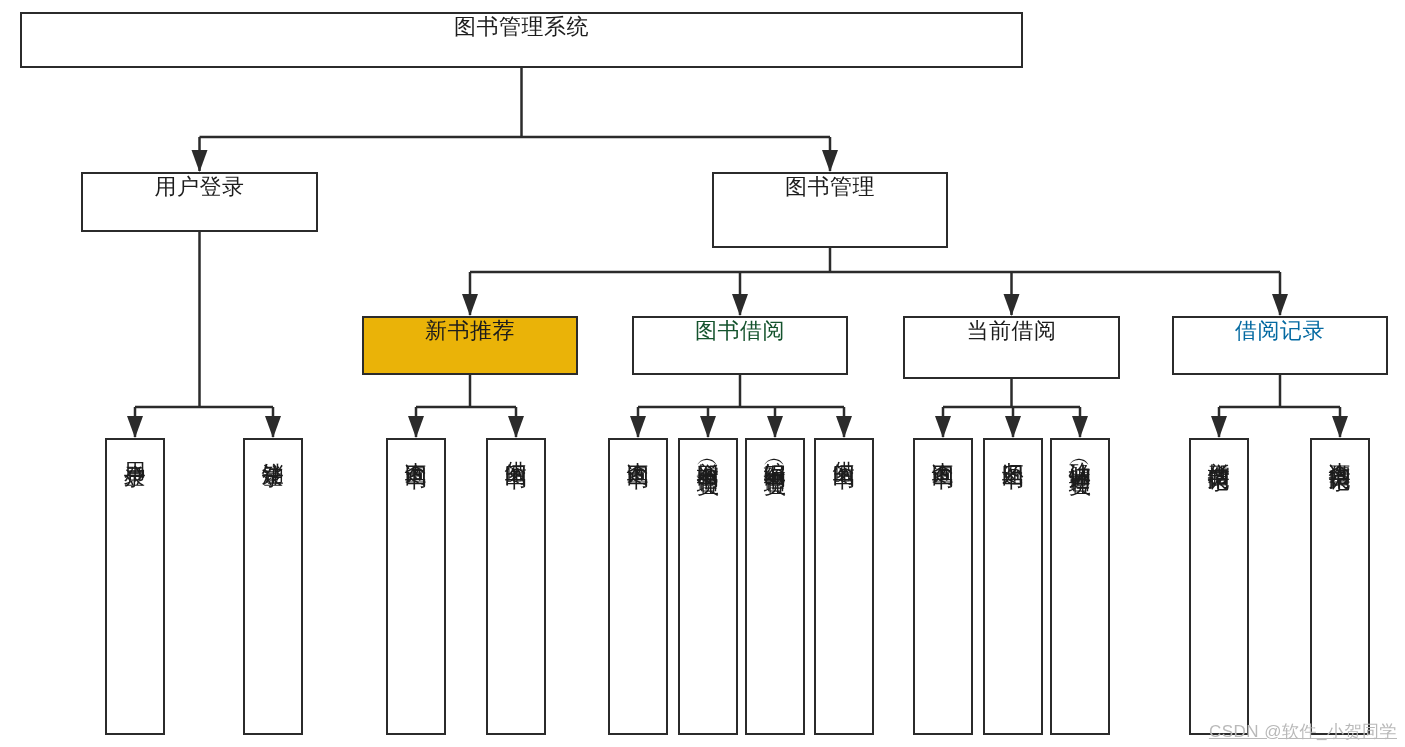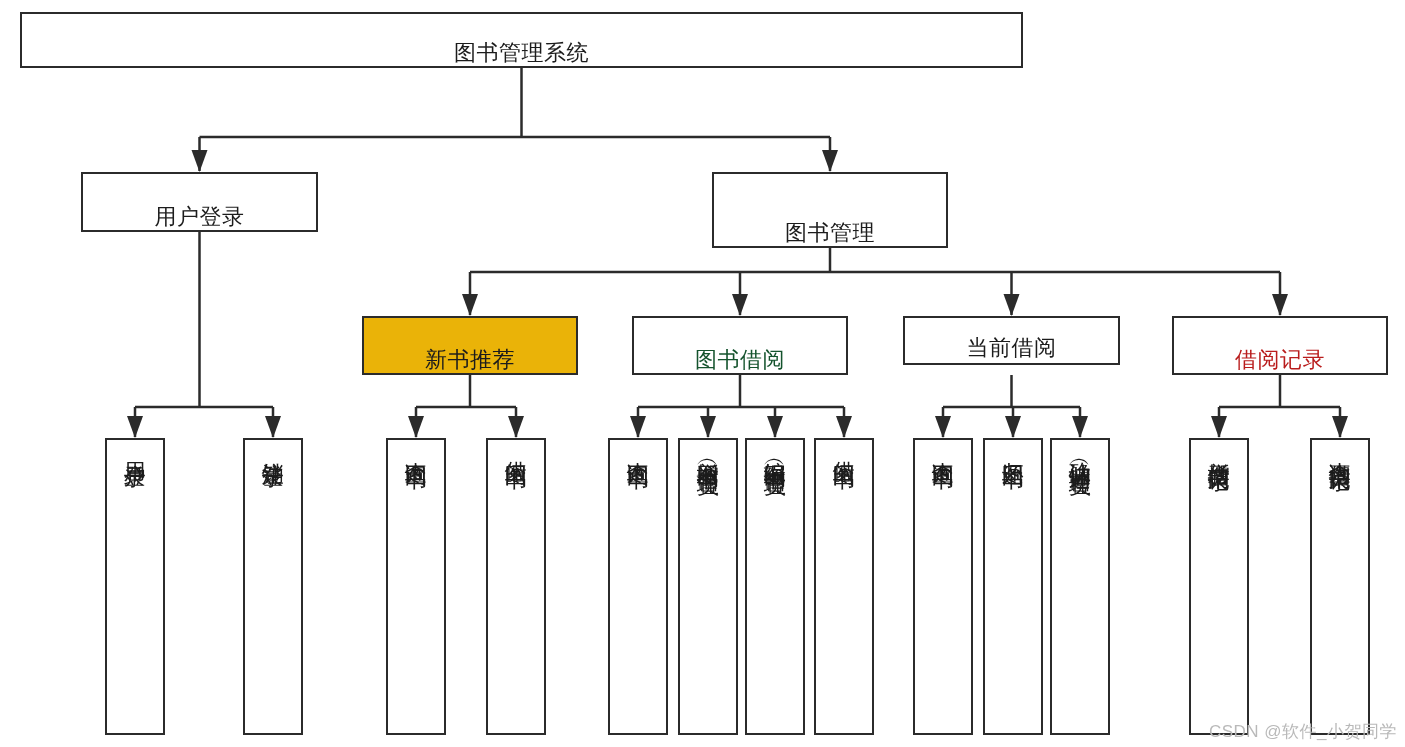--- a/index.html
+++ b/index.html
@@ -16,21 +16,21 @@
     height: 747px;
     background: #ffffff;
     overflow: hidden;
   }
   .node {
     position: absolute;
     box-sizing: border-box;
     border: 2px solid #2b2b2b;
     background: #ffffff;
     display: flex;
-    align-items: flex-end;
+    align-items: flex-start;
     justify-content: center;
     color: #1c1c1c;
     line-height: 1.16;
   }
   .node.horiz {
     font-size: 22px;
     letter-spacing: 0.5px;
   }
   .node.vert {
     writing-mode: vertical-rl;
@@ -57,20 +57,21 @@
     pointer-events: none;
   }
   .watermark {
     position: absolute;
     right: 8px;
     bottom: 4px;
     font-size: 17px;
     color: #b9b9b9;
     letter-spacing: 0.5px;
     white-space: nowrap;
+    text-decoration: underline;
   }
 </style>
 </head>
 <body>
 
 <div id="canvas">
   <svg id="edges" xmlns="http://www.w3.org/2000/svg">
       <line x1="521.5" y1="68" x2="521.5" y2="137" stroke="#2b2b2b" stroke-width="2.5"></line>
       <line x1="199.5" y1="137" x2="830" y2="137" stroke="#2b2b2b" stroke-width="2.5"></line>
       <line x1="199.5" y1="137" x2="199.5" y2="171" stroke="#2b2b2b" stroke-width="2.5"></line>
@@ -133,24 +134,24 @@
       </div>
       <div class="node horiz" style="left: 712px; top: 172px; width: 236px; height: 76px; border-color: rgb(43, 43, 43); background: rgb(255, 255, 255); color: rgb(28, 28, 28);">
         <span class="node-label">图书管理</span>
       </div>
       <div class="node horiz" style="left: 362px; top: 316px; width: 216px; height: 59px; border-color: rgb(43, 43, 43); background: #eab308; color: rgb(28, 28, 28);">
         <span class="node-label">新书推荐</span>
       </div>
       <div class="node horiz" style="left: 632px; top: 316px; width: 216px; height: 59px; border-color: rgb(43, 43, 43); background: rgb(255, 255, 255); color: #14532d;">
         <span class="node-label">图书借阅</span>
       </div>
-      <div class="node horiz" style="left: 903px; top: 316px; width: 217px; height: 49px; border-color: rgb(43, 43, 43); background: rgb(255, 255, 255); color: rgb(28, 28, 28); font-family: Liberation Mono, monospace;">
+      <div class="node horiz" style="left: 903px; top: 316px; width: 217px; height: 63px; border-color: rgb(43, 43, 43); background: rgb(255, 255, 255); color: rgb(28, 28, 28);">
         <span class="node-label">当前借阅</span>
       </div>
-      <div class="node horiz" style="left: 1172px; top: 316px; width: 216px; height: 59px; border-color: rgb(43, 43, 43); background: rgb(255, 255, 255); color: #b91c1c;">
+      <div class="node horiz" style="left: 1172px; top: 316px; width: 216px; height: 59px; border-color: rgb(43, 43, 43); background: rgb(255, 255, 255); color: #0369a1;">
         <span class="node-label">借阅记录</span>
       </div>
       <div class="node vert" style="left: 105px; top: 438px; width: 60px; height: 297px; border-color: rgb(43, 43, 43); background: rgb(255, 255, 255); color: rgb(28, 28, 28);">
         <span class="node-label">用户登录</span>
       </div>
       <div class="node vert" style="left: 243px; top: 438px; width: 60px; height: 297px; border-color: rgb(43, 43, 43); background: rgb(255, 255, 255); color: rgb(28, 28, 28);">
         <span class="node-label">注销登录</span>
       </div>
       <div class="node vert" style="left: 386px; top: 438px; width: 60px; height: 297px; border-color: rgb(43, 43, 43); background: rgb(255, 255, 255); color: rgb(28, 28, 28);">
         <span class="node-label">查询图书</span>

